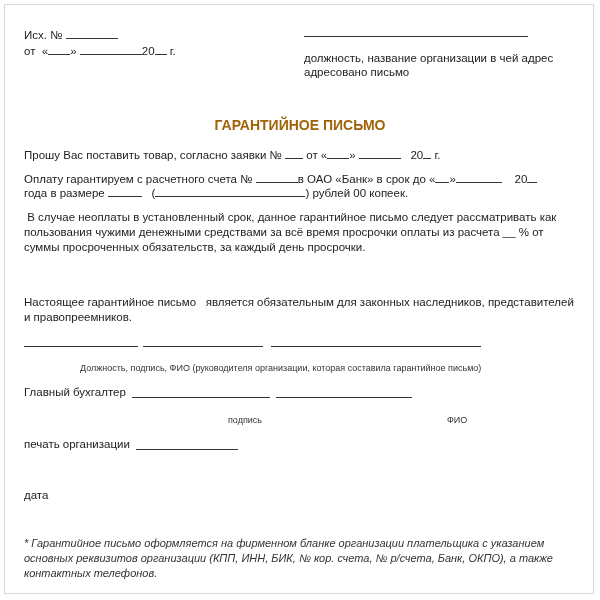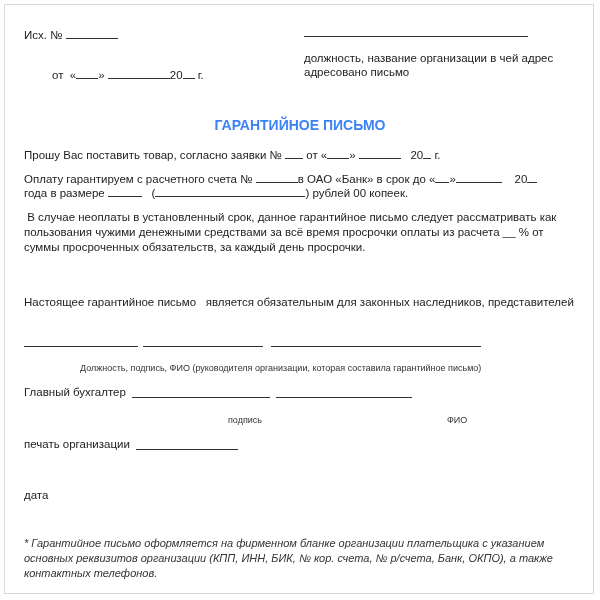--- a/index.html
+++ b/index.html
@@ -4,36 +4,36 @@
 <style>
   html, body { margin: 0; padding: 0; background: #ffffff; }
   body { width: 600px; height: 600px; position: relative; overflow: hidden;
          font-family: "Liberation Sans", sans-serif; color: #222; }
   .frame { position: absolute; left: 4px; top: 4px; width: 590px; height: 590px;
            border: 1px solid #d8d8d8; box-sizing: border-box; background: #fff; }
   .abs { position: absolute; white-space: nowrap; font-size: 11.5px; line-height: 14px; color: #222; }
   .ul { display: inline-block; border-bottom: 1px solid #333; height: 11px; vertical-align: baseline; }
   .hline { position: absolute; height: 0; border-top: 1px solid #333; }
   .title { position: absolute; left: 0; width: 600px; top: 117px; text-align: center;
-           font-weight: bold; font-size: 14px; color: #3b82f6; }
+           font-weight: bold; font-size: 14px; color: #a16207; }
   .para { position: absolute; left: 24px; width: 560px; font-size: 11.5px; line-height: 15px; color: #222; }
   .small { font-size: 9px; color: #333; }
   .note { position: absolute; left: 24px; width: 560px; top: 536px; font-size: 11px; line-height: 15px;
           font-style: italic; color: #333; }
 </style>
 </head>
 <body>
 
 <div class="frame"></div>
 
 <div class="abs" style="left:24px; top:27px;">
   <span>Исх. №</span>
   <span class="ul" style="width:52px;"></span>
 </div>
-<div class="abs" style="left:24px; top:67px;margin-left:28px;">
+<div class="abs" style="left:24px; top:43px;">
   <span>от</span>&nbsp;
   <span>«</span><span class="ul" style="width:22px;"></span><span>»</span>
   <span class="ul" style="width:62px;"></span><span>20</span><span class="ul" style="width:12px;"></span>
   <span>г.</span>
 </div>
 
 <div class="hline" style="left:304px; top:36px; width:224px;"></div>
 <div class="abs" style="left:304px; top:51px;">должность, название организации в чей адрес</div>
 <div class="abs" style="left:304px; top:65px;">адресовано письмо</div>
 
@@ -60,20 +60,21 @@
 </div>
 
 <div class="para" style="top:210px;">
   <div style="white-space:pre;"> В случае неоплаты в установленный срок, данное гарантийное письмо следует рассматривать как</div>
   <div>пользования чужими денежными средствами за всё время просрочки оплаты из расчета __ % от</div>
   <div>суммы просроченных обязательств, за каждый день просрочки.</div>
 </div>
 
 <div class="para" style="top:295px;">
   <div style="white-space:pre;">Настоящее гарантийное письмо   является обязательным для законных наследников, представителей</div>
+  <div>и правопреемников.</div>
 </div>
 
 <div class="hline" style="left:24px; top:346px; width:114px;"></div>
 <div class="hline" style="left:143px; top:346px; width:120px;"></div>
 <div class="hline" style="left:271px; top:346px; width:210px;"></div>
 <div class="abs small" style="left:80px; top:361px;">Должность, подпись, ФИО  (руководителя организации, которая составила гарантийное письмо)</div>
 
 <div class="abs" style="left:24px; top:385px;">Главный бухгалтер</div>
 <div class="hline" style="left:132px; top:397px; width:138px;"></div>
 <div class="hline" style="left:276px; top:397px; width:136px;"></div>

